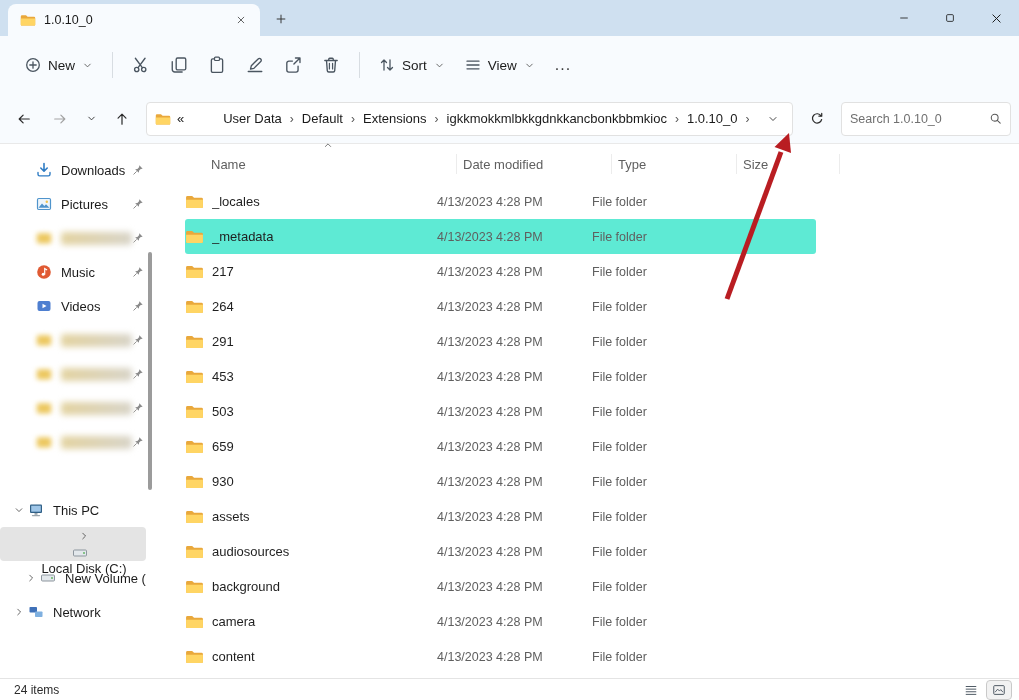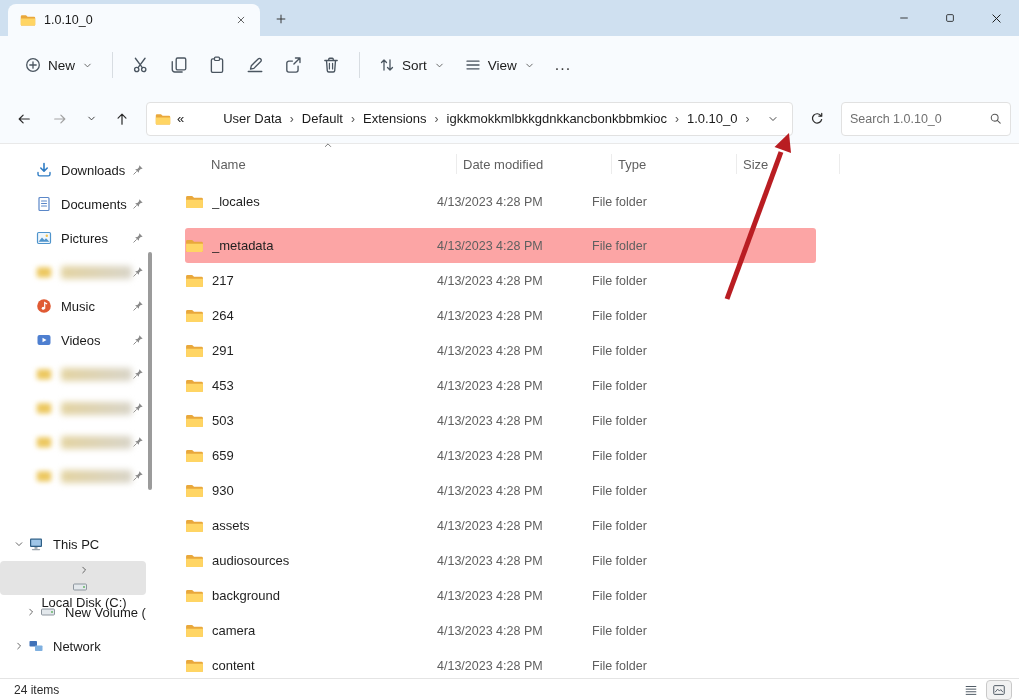--- a/index.html
+++ b/index.html
@@ -75,21 +75,21 @@
   
   .main { flex: 1; position: relative; min-width: 0; }
   .list-header { height: 40px; margin-left: 51px; display: flex; align-items: center; position: relative; }
   .hcol { font-size: 13px; color: #5f5f5f; display: flex; align-items: center; height: 20px; position: relative; padding-left: 6px; }
   .hcol.name { width: 245px; padding-left: 0; }
   .hcol.date { width: 155px; border-left: 1px solid #ececec; }
   .hcol.type { width: 125px; border-left: 1px solid #ececec; }
   .hcol.size { width: 104px; border-left: 1px solid #ececec; border-right: 1px solid #ececec; }
   .sort-caret { position: absolute; left: 111px; top: -15px; color: #777; }
   .file-row { height: 35px; margin-left: 25px; width: 631px; display: flex; align-items: center; border-radius: 3px; }
-  .file-row.selected { background: #fca5a5; margin-top: 9px; }
+  .file-row.selected { background: #5eead4; }
   .row-ic { flex: none; margin-right: 8px; }
   .c-name { width: 219px; font-size: 13px; color: #1f1f1f; white-space: nowrap; overflow: hidden; }
   .c-date, .c-type { font-size: 12.5px; color: #5f5f5f; white-space: nowrap; }
   .c-date { width: 155px; padding-left: 6px; }
   .c-type { width: 125px; padding-left: 6px; }
   .c-size { width: 80px; font-size: 12.5px; color: #5f5f5f; padding-left: 6px; }
 
   
   .statusbar {
     position: absolute; bottom: 0; left: 0; right: 0; height: 22px; background: #fff;
@@ -425,29 +425,20 @@
           <div class="side-item">
             <svg class="ic16 side-ic">
               <use href="#i-downloads"></use>
             </svg>
             <span class="side-label">Downloads</span>
             <svg class="ic12 pin">
               <use href="#i-pin"></use>
             </svg>
           </div>
 
-          <div class="side-item">
-            <svg class="ic16 side-ic">
-              <use href="#i-documents"></use>
-            </svg>
-            <span class="side-label">Documents</span>
-            <svg class="ic12 pin">
-              <use href="#i-pin"></use>
-            </svg>
-          </div>
 
           <div class="side-item">
             <svg class="ic16 side-ic">
               <use href="#i-pictures"></use>
             </svg>
             <span class="side-label">Pictures</span>
             <svg class="ic12 pin">
               <use href="#i-pin"></use>
             </svg>
           </div>

